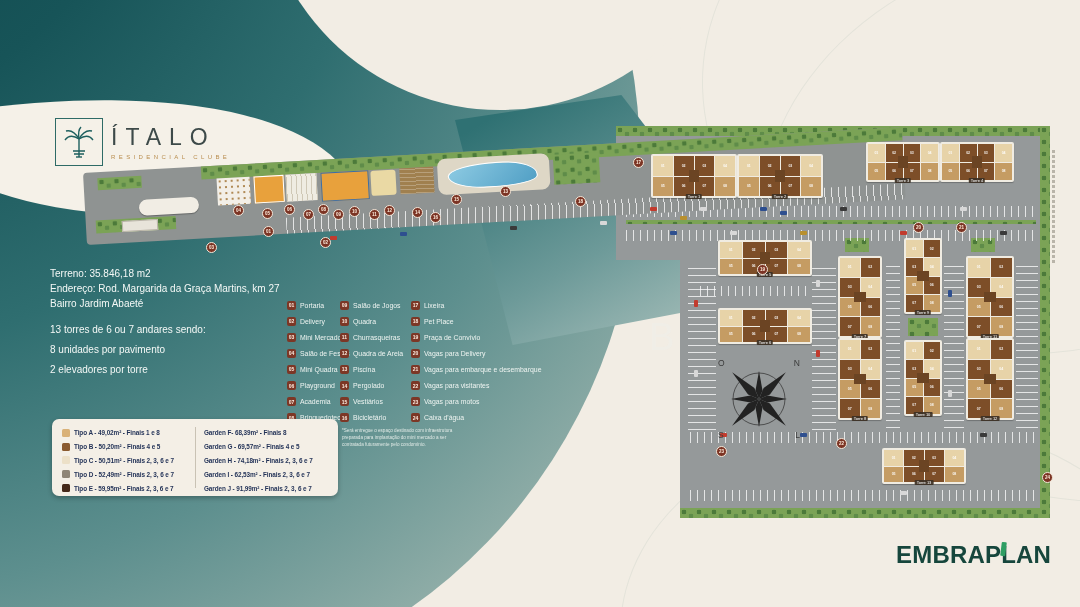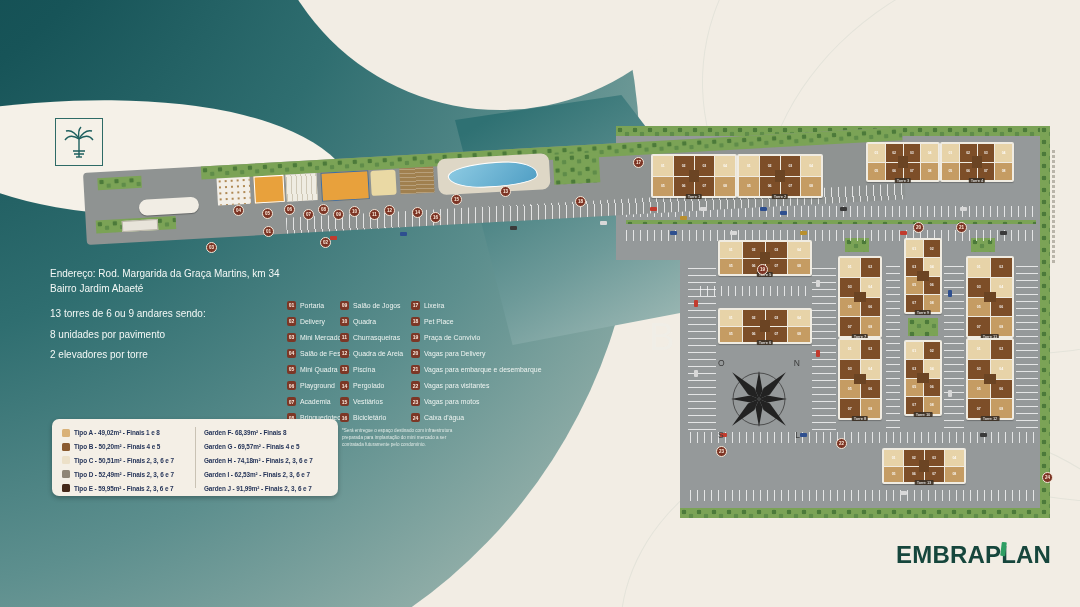--- a/index.html
+++ b/index.html
@@ -121,28 +121,33 @@
         <path d="M16 34 L22 34"></path>
         <path d="M19 16 C13 12, 8 13, 5 17"></path>
         <path d="M19 16 C25 12, 30 13, 33 17"></path>
         <path d="M19 16 C15 9, 10 7, 6 8"></path>
         <path d="M19 16 C23 9, 28 7, 32 8"></path>
         <path d="M19 16 C18 10, 19 6, 21 4"></path>
         <path d="M13 28 L25 28 M14 31 L24 31"></path>
       </g>
     </svg>
   </div>
+  <div>
+    <div id="logo-title">ÍTALO</div>
+    <div id="logo-sub">RESIDENCIAL CLUBE</div>
+  </div>
 </div>
 
 <div id="ficha" class="abs">
   <div id="ficha-lines">
-      <div class="f-line">Endereço: Rod. Margarida da Graça Martins, km 34</div>
+      <div class="f-line">Terreno: 35.846,18 m2</div>
+      <div class="f-line">Endereço: Rod. Margarida da Graça Martins, km 27</div>
       <div class="f-line">Bairro Jardim Abaeté</div>
     </div>
-  <div class="f-line f-intro">13 torres de 6 ou 9 andares sendo:</div>
+  <div class="f-line f-intro">13 torres de 6 ou 7 andares sendo:</div>
   <div id="ficha-bullets">
     </div>
   <div id="ficha-extra">
       <div class="f-line f-extra">8 unidades por pavimento</div>
       <div class="f-line f-extra">2 elevadores por torre</div>
     </div>
 </div>
 
 <div class="abs lg-col" id="legend-col1" style="left:287px;top:297px;">
     <div class="lg-row">

